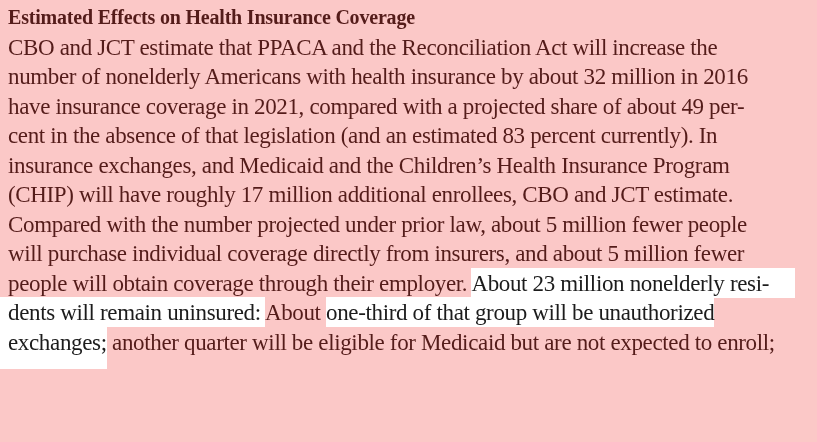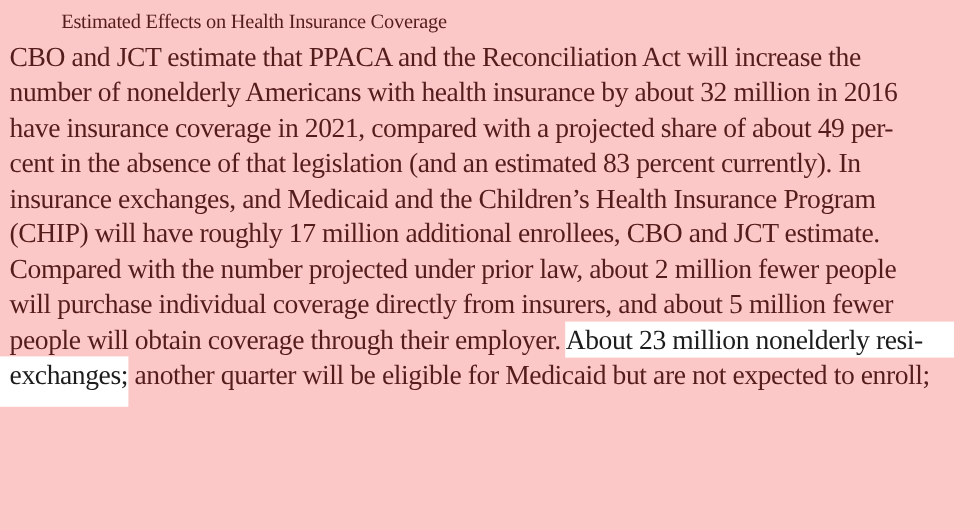--- a/index.html
+++ b/index.html
@@ -16,26 +16,25 @@
     position: relative;
     width: 817px;
     height: 442px;
     overflow: hidden;
     box-sizing: border-box;
     padding: 3px 0 0 8px;
     font-family: "Liberation Serif", serif;
     color: var(--body-text, #541c1a);
   }
   .heading {
-    font-weight: normal;
-    font-size: 17px;
+    font-weight: bold;
+    font-size: 20px;
     line-height: 29.5px;
     letter-spacing: -0.2px;
     white-space: nowrap;
-    margin-left: 43px;
   }
   .line {
     font-size: 23px;
     line-height: 29.5px;
     letter-spacing: -0.35px;
     white-space: nowrap;
   }
   .line sup {
     font-size: 13px;
     line-height: 0;
@@ -65,18 +64,19 @@
 
 <div class="page">
   <div class="heading">Estimated Effects on Health Insurance Coverage</div>
   <div id="doc-lines">
       <div class="line"><span>CBO and JCT estimate that PPACA and the Reconciliation Act will increase the</span></div>
       <div class="line"><span>number of nonelderly Americans with health insurance by about 32 million in 2016</span></div>
       <div class="line"><span>have insurance coverage in 2021, compared with a projected share of about 49 per-</span></div>
       <div class="line"><span>cent in the absence of that legislation (and an estimated 83 percent currently). In</span></div>
       <div class="line"><span>insurance exchanges, and Medicaid and the Children’s Health Insurance Program</span></div>
       <div class="line"><span>(CHIP) will have roughly 17 million additional enrollees, CBO and JCT estimate.</span></div>
-      <div class="line"><span>Compared with the number projected under prior law, about 2 million fewer people</span></div>
+      <div class="line"><span>Compared with the number projected under prior law, about 5 million fewer people</span></div>
       <div class="line"><span>will purchase individual coverage directly from insurers, and about 5 million fewer</span></div>
       <div class="line"><span>people will obtain coverage through their employer. </span><span class="hl bleed-right">About 23 million nonelderly resi-</span></div>
+      <div class="line"><span class="hl bleed-left">dents will remain uninsured: </span><span>About </span><span class="hl">one-third of that group will be unauthorized</span></div>
       <div class="line"><span class="hl bleed-left bleed-bottom">exchanges;</span><span> another quarter will be eligible for Medicaid but are not expected to enroll;</span></div>
     </div>
 </div>
 
 </body></html>

